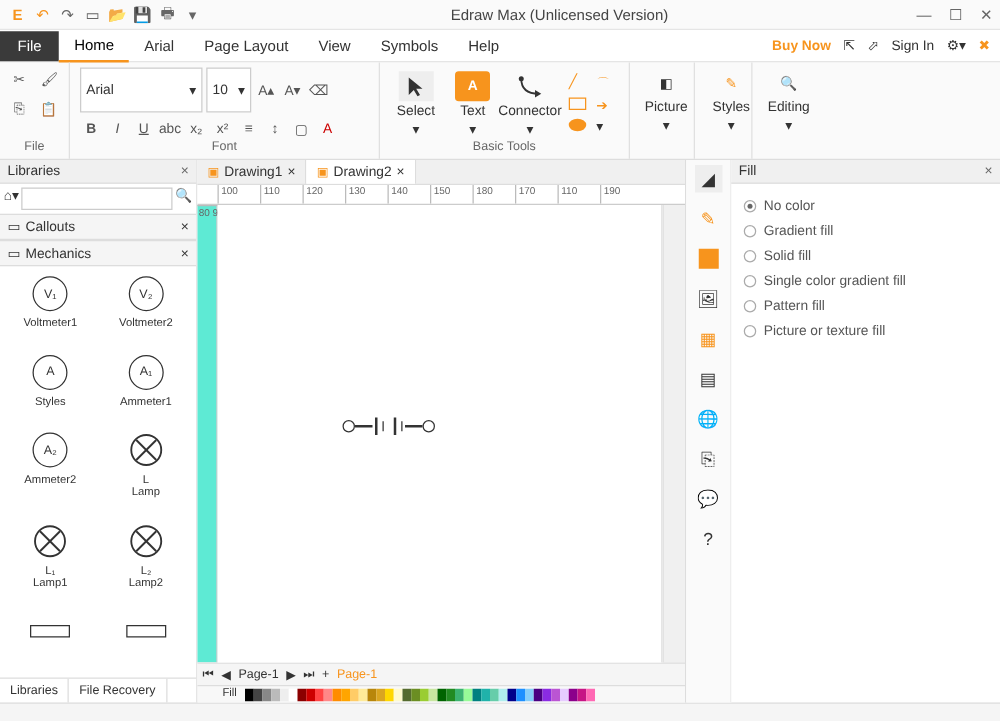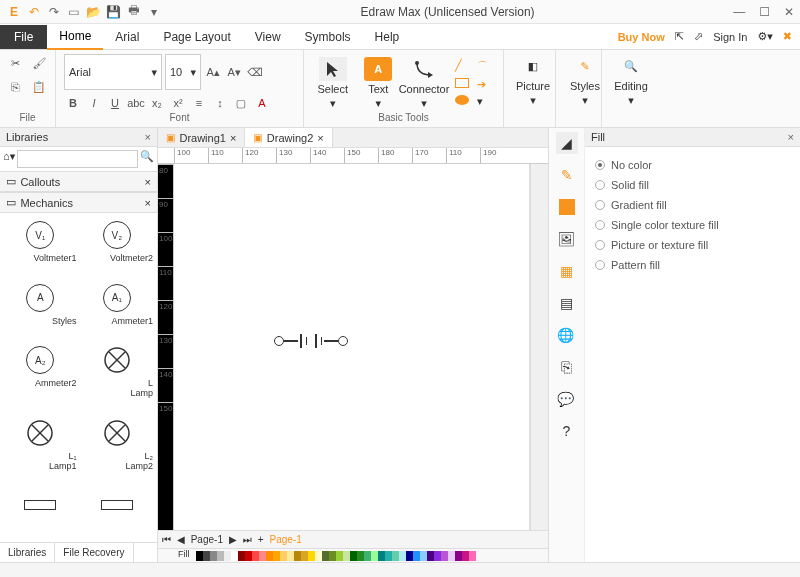--- a/index.html
+++ b/index.html
@@ -30,36 +30,36 @@
 
 .workspace { display: flex; height: 434px; }
 
 .leftpanel { width: 158px; border-right: 1px solid #ddd; display: flex; flex-direction: column; }
 .panel-hdr { background: #f0f0f0; border-bottom: 1px solid #ddd; padding: 3px 6px; font-size: 11px; display: flex; align-items: center; justify-content: space-between; }
 .panel-hdr .x { color: #666; cursor: pointer; }
 .lib-search { display: flex; padding: 3px; gap: 2px; }
 .lib-search .sbox { flex: 1; border: 1px solid #ccc; height: 18px; }
 .lib-section { background: #f5f5f5; border-top: 1px solid #ddd; border-bottom: 1px solid #ddd; padding: 3px 6px; font-size: 11px; display: flex; align-items: center; gap: 4px; }
 .lib-grid { flex: 1; overflow: hidden; padding: 6px 4px; display: grid; grid-template-columns: 1fr 1fr; gap: 6px 4px; }
-.shape { text-align: right; font-size: 9px; color: #333; }
+.shape { text-align: center; font-size: 9px; color: #333; }
 .shape .sym { width: 32px; height: 32px; margin: 0 auto 2px; display: flex; align-items: center; justify-content: center; }
 .circ { width: 28px; height: 28px; border: 1.5px solid #333; border-radius: 50%; display: flex; align-items: center; justify-content: center; font-size: 10px; }
 .rect { width: 32px; height: 10px; border: 1.5px solid #333; }
 .left-tabs { display: flex; border-top: 1px solid #ddd; font-size: 10px; }
 .left-tabs div { padding: 4px 8px; border-right: 1px solid #ddd; }
 
 .canvas-area { flex: 1; display: flex; flex-direction: column; background: #f8f8f8; position: relative; }
 .doc-tabs { height: 20px; display: flex; background: #f0f0f0; border-bottom: 1px solid #ddd; }
 .doc-tab { padding: 2px 8px; font-size: 11px; border-right: 1px solid #ddd; display: flex; align-items: center; gap: 4px; }
 .doc-tab.active { background: #fff; }
 .doc-tab .dot { color: #f7941d; font-size: 10px; }
 .ruler-h { height: 16px; background: #fff; border-bottom: 1px solid #ccc; display: flex; font-size: 8px; color: #666; overflow: hidden; padding-left: 16px; }
 .ruler-h span { width: 34px; text-align: left; border-left: 1px solid #bbb; padding-left: 2px; }
 .canvas-wrap { flex: 1; display: flex; }
-.ruler-v { width: 16px; background: #000000; border-right: 1px solid #ccc; display: flex; flex-direction: column; font-size: 8px; color: #666; }
+.ruler-v { width: 16px; background: #5eead4; border-right: 1px solid #ccc; display: flex; flex-direction: row; font-size: 8px; color: #666; }
 .ruler-v span { height: 34px; border-top: 1px solid #bbb; padding: 1px; }
 .canvas { flex: 1; background: #fff; position: relative; border-right: 1px solid #ddd; }
 .circuit { position: absolute; left: 100px; top: 170px; display: flex; align-items: center; }
 .circuit .node { width: 10px; height: 10px; border: 1.5px solid #333; border-radius: 50%; background: #fff; }
 .circuit .wire { width: 14px; height: 1.5px; background: #333; }
 .circuit .plate { width: 1.5px; height: 14px; background: #333; margin: 0 2px; }
 .circuit .plate.s { height: 8px; }
 .shape-slot { width: 18px; background: #f0f0f0; border-left: 1px solid #ddd; }
 .page-bar { height: 18px; background: #f5f5f5; border-top: 1px solid #ddd; display: flex; align-items: center; font-size: 10px; padding: 0 4px; gap: 6px; }
 .page-bar .pg { color: #f7941d; }
@@ -452,36 +452,36 @@
         <span>Fill</span>
         <span class="x">×</span>
       </div>
       <div class="rp-list" id="fill-opts">
           <div class="opt">
             <span class="radio sel"></span>
             <span>No color</span>
           </div>
           <div class="opt">
             <span class="radio"></span>
+            <span>Gradient fill</span>
+          </div>
+          <div class="opt">
+            <span class="radio"></span>
             <span>Solid fill</span>
           </div>
           <div class="opt">
             <span class="radio"></span>
-            <span>Gradient fill</span>
+            <span>Single color gradient fill</span>
           </div>
           <div class="opt">
             <span class="radio"></span>
-            <span>Single color texture fill</span>
+            <span>Pattern fill</span>
           </div>
           <div class="opt">
             <span class="radio"></span>
             <span>Picture or texture fill</span>
           </div>
-          <div class="opt">
-            <span class="radio"></span>
-            <span>Pattern fill</span>
-          </div>
         </div>
     </div>
   </div>
 </div>
 
 <div class="statusbar"></div>
 
 </body></html>

